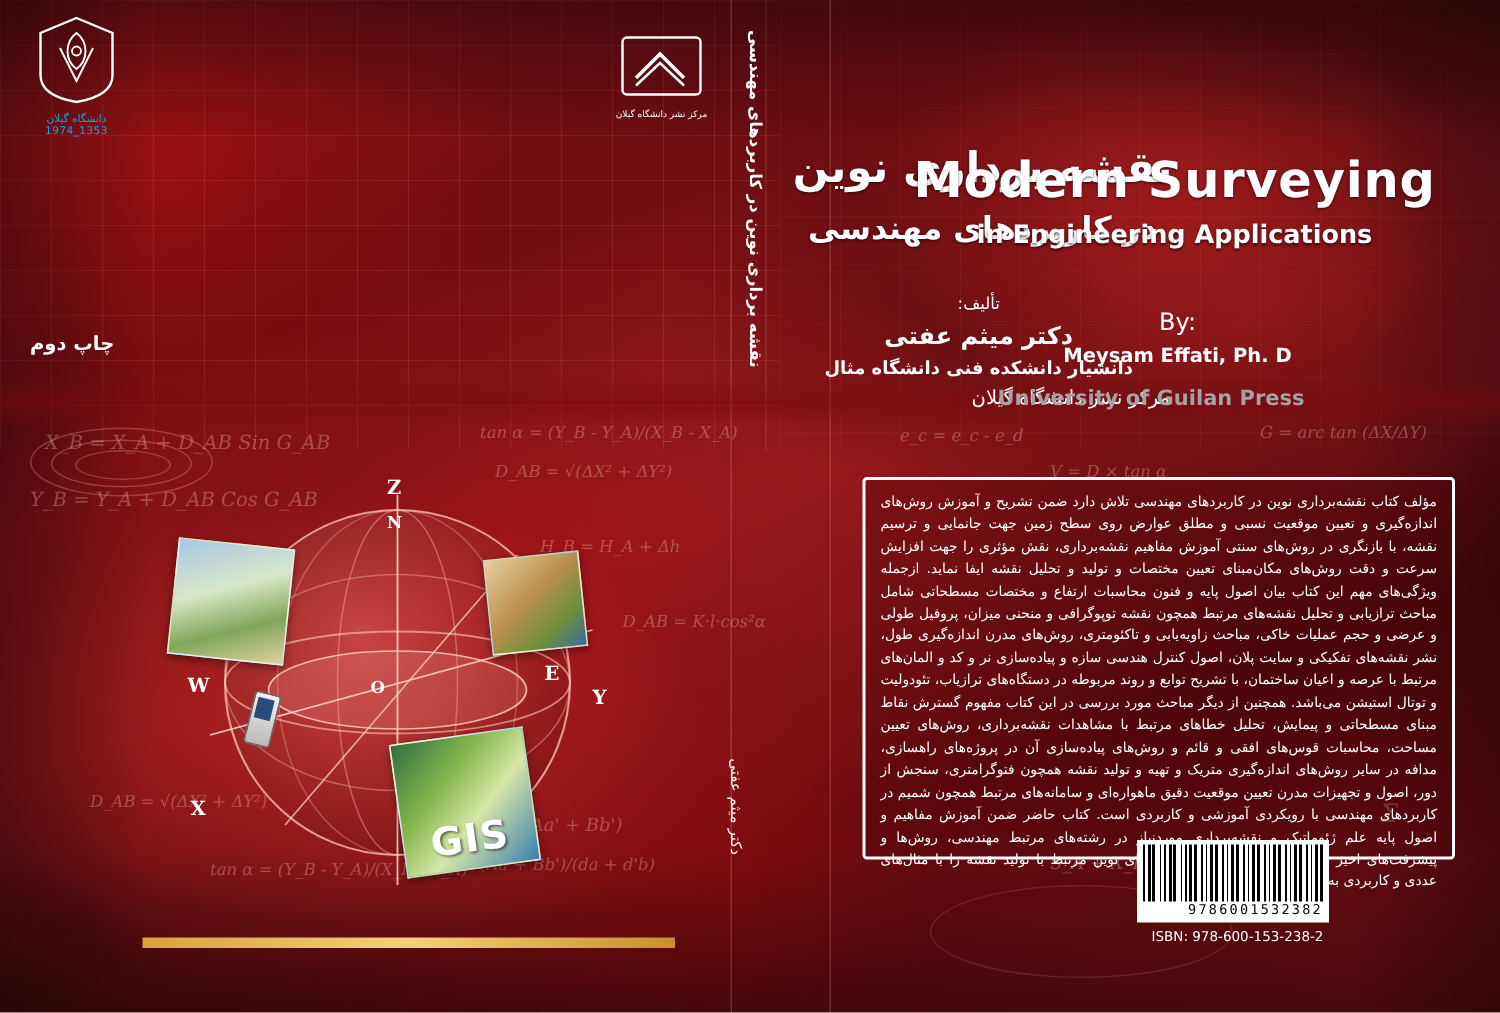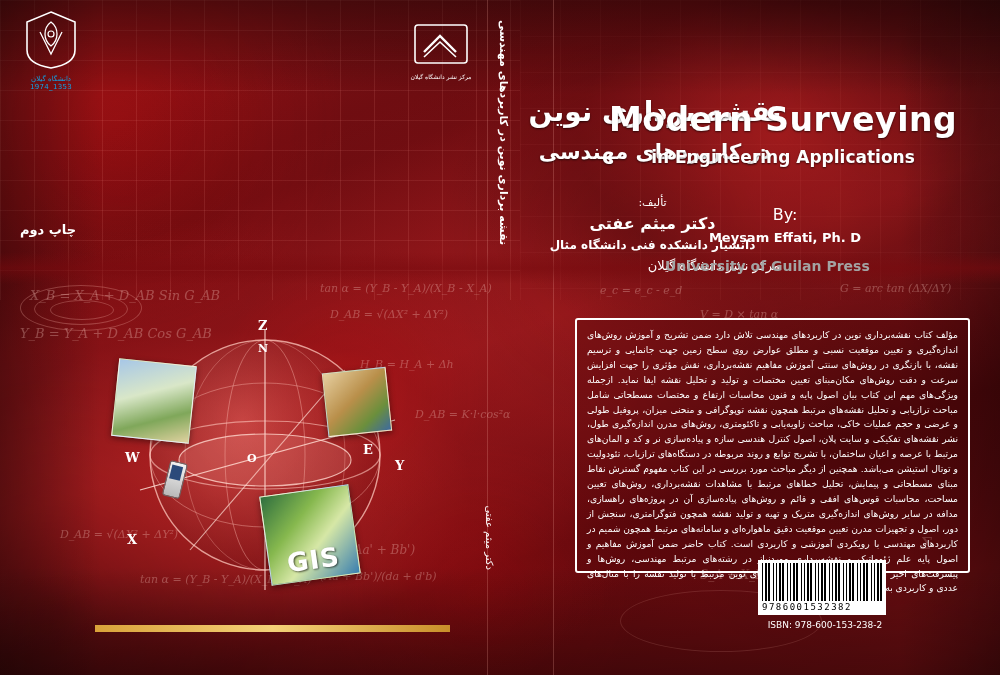--- a/index.html
+++ b/index.html
@@ -277,21 +277,21 @@
     width: 100%;
     background-image: repeating-linear-gradient(
       to right,
       #000 0 1px, #fff 1px 3px, #000 3px 5px, #fff 5px 6px,
       #000 6px 8px, #fff 8px 11px, #000 11px 12px, #fff 12px 14px);
   }
   .barcode-num {
     font-family: "DejaVu Sans Mono", "Liberation Mono", monospace;
     font-size: 9px;
     color: #000;
-    text-align: left;
+    text-align: right;
     letter-spacing: 1.5px;
     margin-top: 1px;
   }
   .isbn {
     position: absolute;
     left: 755px;
     top: 620px;
     width: 140px;
     text-align: center;
     color: #ffffff;

